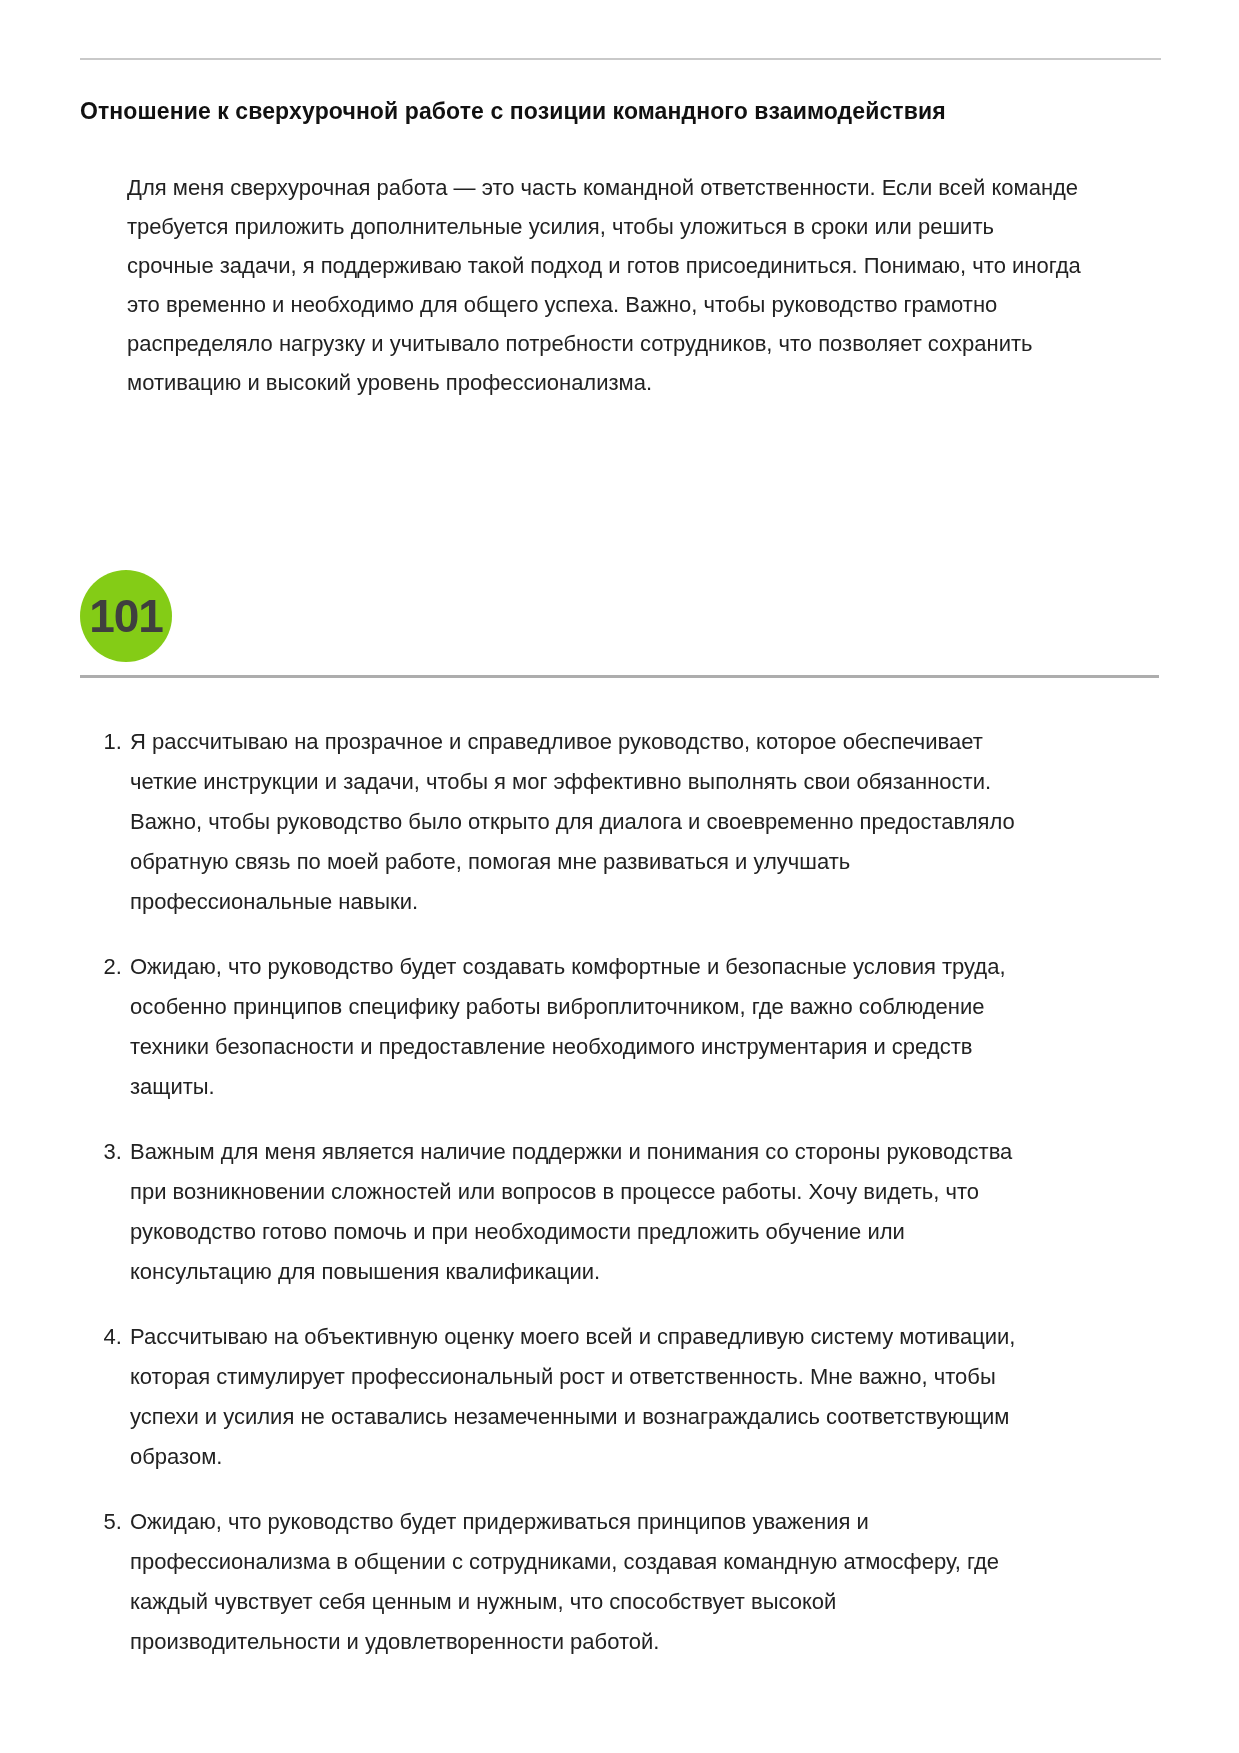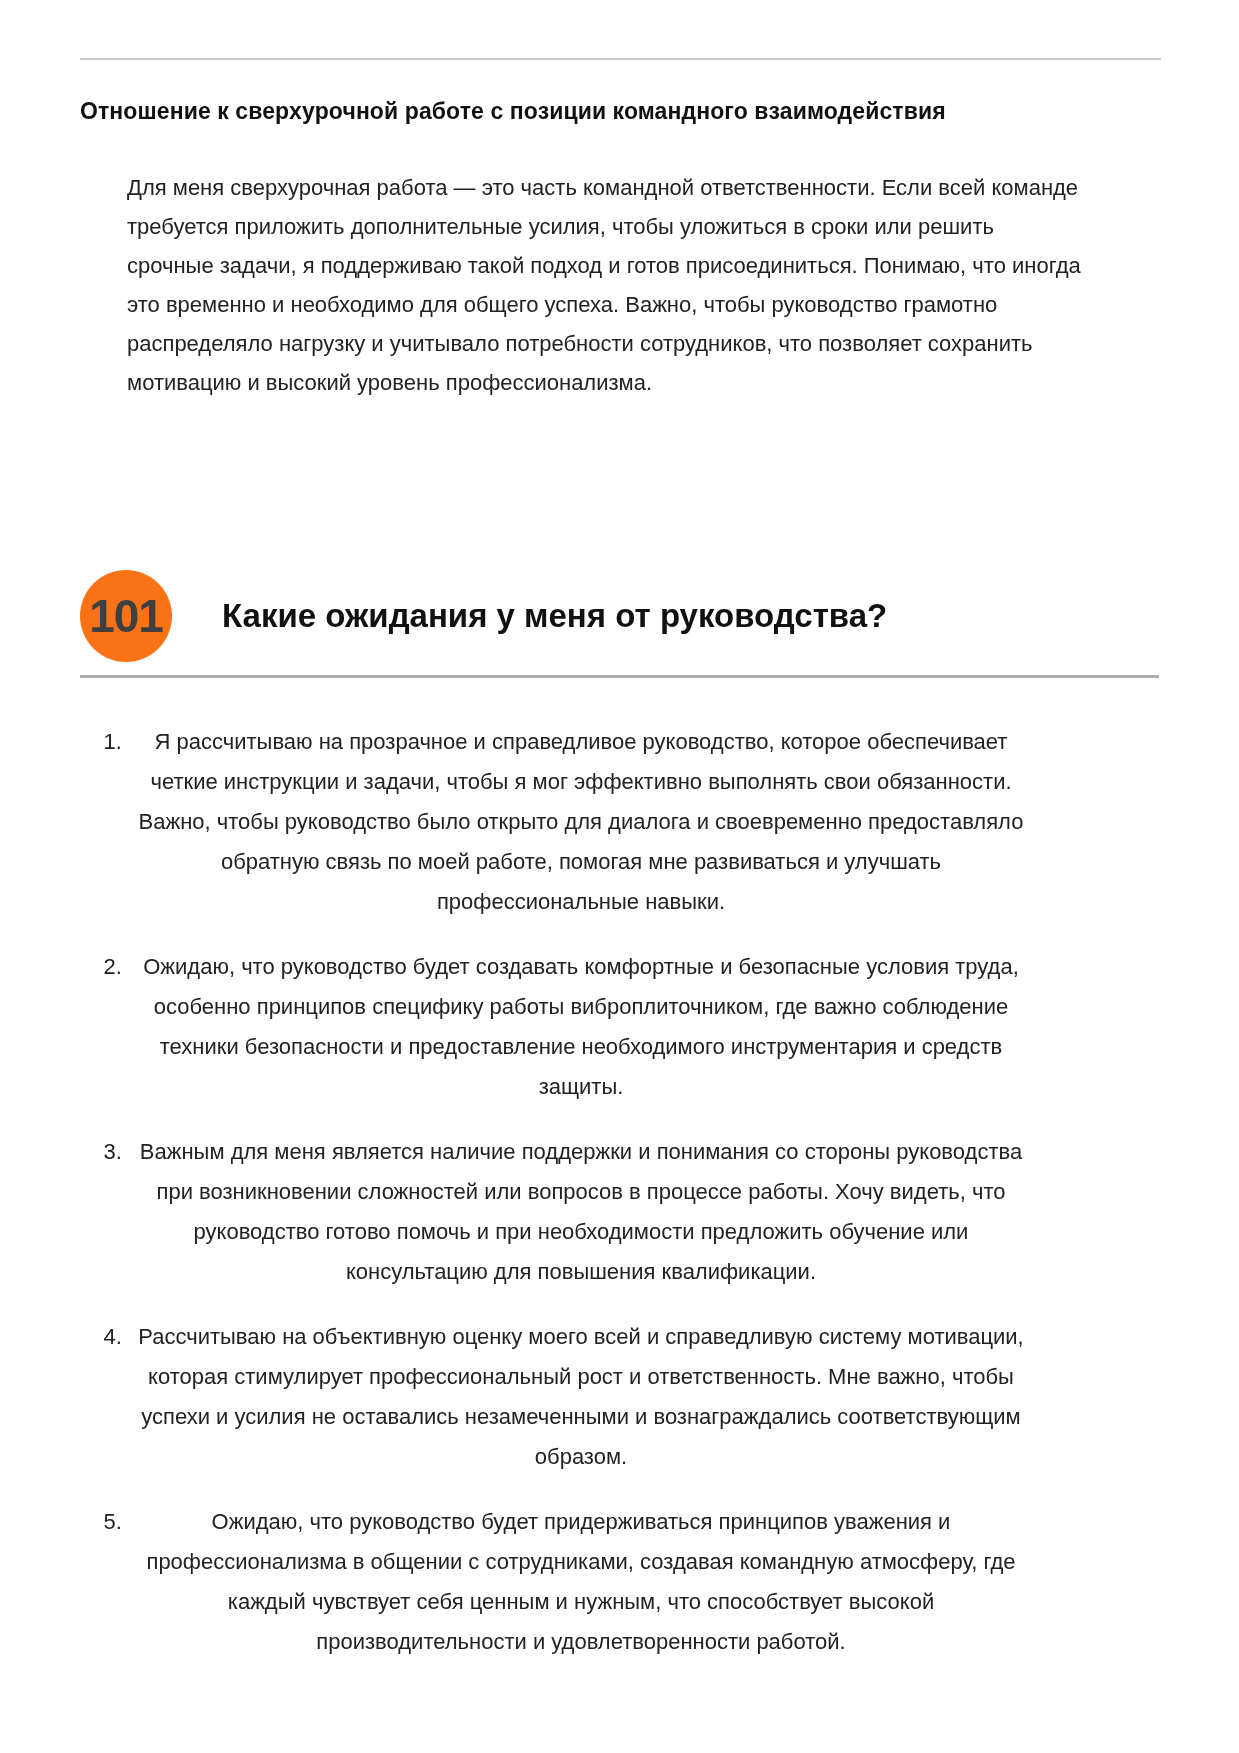--- a/index.html
+++ b/index.html
@@ -52,21 +52,21 @@
   .question-header {
     margin-top: 168px;
     display: flex;
     align-items: center;
   }
 
   .question-number-badge {
     width: 92px;
     height: 92px;
     border-radius: 50%;
-    background: #f97316;
+    background: #84cc16;
     display: flex;
     align-items: center;
     justify-content: center;
     flex: 0 0 auto;
   }
 
   .question-number {
     font-size: 46px;
     font-weight: 700;
     color: #3f3f3f;
@@ -87,21 +87,20 @@
     background: #adadad;
     margin-top: 13px;
     width: 1079px;
   }
 
   .answers-list {
     margin-top: 44px;
     padding-left: 48px;
     max-width: 952px;
     list-style: decimal;
-    text-align: center;
   }
 
   .answers-list li {
     font-size: 22px;
     line-height: 40px;
     color: #222222;
     margin-bottom: 25px;
     padding-left: 2px;
   }
 
@@ -118,21 +117,20 @@
   <hr class="top-divider">
 
   <h2 class="overtime-heading">Отношение к сверхурочной работе с позиции командного взаимодействия</h2>
 
   <p class="overtime-paragraph">Для меня сверхурочная работа — это часть командной ответственности. Если всей команде требуется приложить дополнительные усилия, чтобы уложиться в сроки или решить срочные задачи, я поддерживаю такой подход и готов присоединиться. Понимаю, что иногда это временно и необходимо для общего успеха. Важно, чтобы руководство грамотно распределяло нагрузку и учитывало потребности сотрудников, что позволяет сохранить мотивацию и высокий уровень профессионализма.</p>
 
   <header class="question-header">
     <div class="question-number-badge">
       <span class="question-number">101</span>
     </div>
-    <h1 class="question-title">Какие ожидания у меня от руководства?</h1>
   </header>
 
   <hr class="section-divider">
 
   <ol class="answers-list">
     <li>Я рассчитываю на прозрачное и справедливое руководство, которое обеспечивает четкие инструкции и задачи, чтобы я мог эффективно выполнять свои обязанности. Важно, чтобы руководство было открыто для диалога и своевременно предоставляло обратную связь по моей работе, помогая мне развиваться и улучшать профессиональные навыки.</li>
     <li>Ожидаю, что руководство будет создавать комфортные и безопасные условия труда, особенно принципов специфику работы виброплиточником, где важно соблюдение техники безопасности и предоставление необходимого инструментария и средств защиты.</li>
     <li>Важным для меня является наличие поддержки и понимания со стороны руководства при возникновении сложностей или вопросов в процессе работы. Хочу видеть, что руководство готово помочь и при необходимости предложить обучение или консультацию для повышения квалификации.</li>
     <li>Рассчитываю на объективную оценку моего всей и справедливую систему мотивации, которая стимулирует профессиональный рост и ответственность. Мне важно, чтобы успехи и усилия не оставались незамеченными и вознаграждались соответствующим образом.</li>
     <li>Ожидаю, что руководство будет придерживаться принципов уважения и профессионализма в общении с сотрудниками, создавая командную атмосферу, где каждый чувствует себя ценным и нужным, что способствует высокой производительности и удовлетворенности работой.</li>

